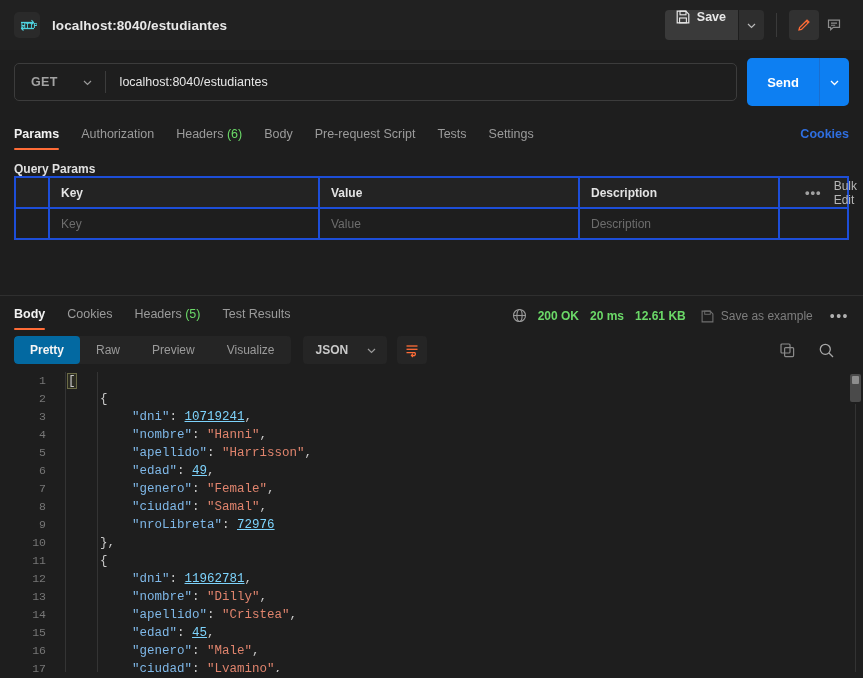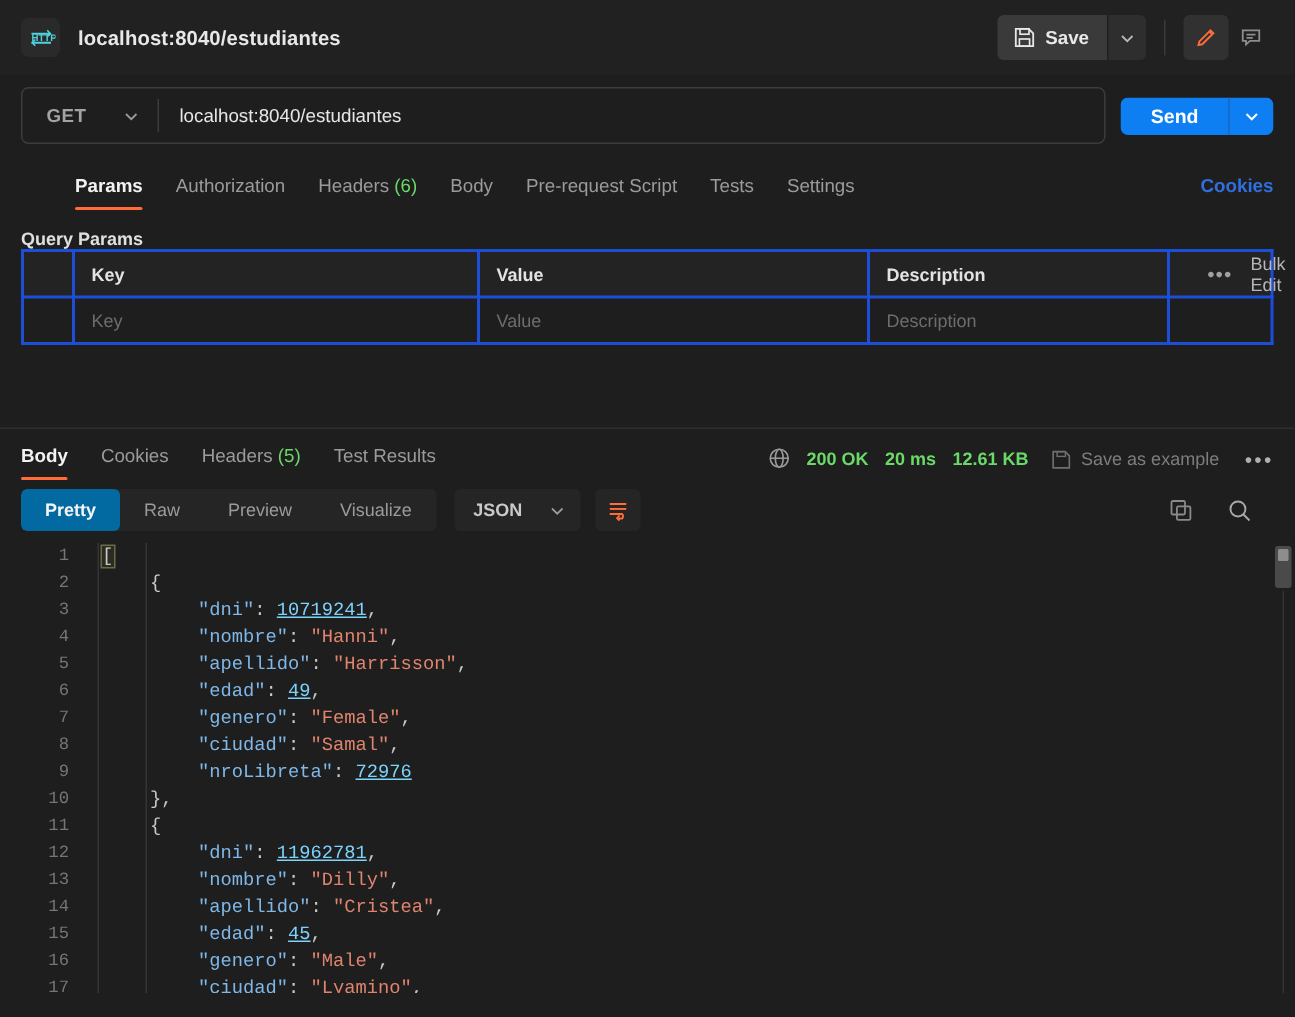--- a/index.html
+++ b/index.html
@@ -38,21 +38,21 @@
     letter-spacing: .1px;
   }
   .topbar-right {
     margin-left: auto;
     display: flex;
     align-items: center;
     gap: 0;
   }
   .save-btn {
     height: 30px;
-    display: flex; align-items: center; gap: 7px;
+    display: flex; align-items: flex-start; gap: 7px;
     padding: 0 12px 0 11px;
     background: #3a3a3a;
     border: none;
     border-radius: 4px 0 0 4px;
     color: #e8e8e8;
     font-size: 12.5px;
     font-weight: bold;
     font-family: inherit;
     cursor: pointer;
   }
@@ -113,21 +113,21 @@
     height: 100%;
     background: transparent;
     border: none;
     outline: none;
     color: #e6e6e6;
     font-family: inherit;
     font-size: 12.5px;
     padding: 0 14px;
   }
   .send-btn {
-    height: 25px;
+    height: 48px;
     display: flex;
     align-items: stretch;
     border-radius: 5px;
     overflow: hidden;
     flex: none;
   }
   .send-main {
     background: #0d7ff2;
     color: #fff;
     font-weight: bold;
@@ -146,21 +146,20 @@
   }
 
   
   .tabstrip {
     display: flex;
     align-items: flex-end;
     padding: 0 14px;
     gap: 22px;
     height: 34px;
     position: relative;
-    margin-left: 36px;
   }
   .tab {
     position: relative;
     padding-bottom: 9px;
     font-size: 12.5px;
     color: #9b9b9b;
     cursor: pointer;
     white-space: nowrap;
   }
   .tab.active { color: #f2f2f2; font-weight: bold; }

